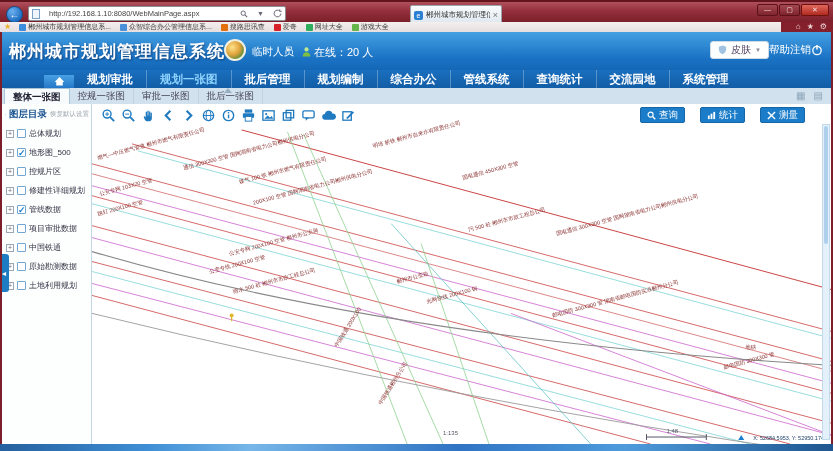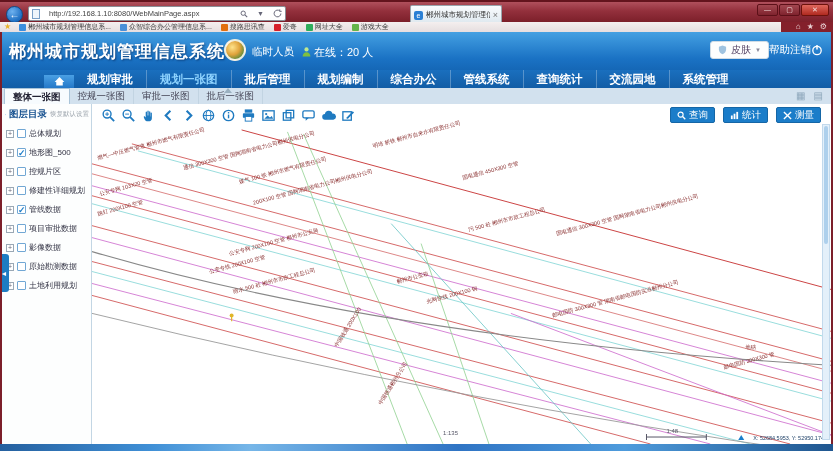--- a/index.html
+++ b/index.html
@@ -102,21 +102,21 @@
     color:#1b7dc9;font-size:9px;line-height:8px;font-weight:bold;text-align:center}
   .layer-label{font-size:8px;color:#334;overflow:hidden}
 
   #map{position:absolute;left:90px;top:0;width:739px;height:340px;background:#fff;overflow:hidden}
   #map-svg{position:absolute;left:0;top:0;width:739px;height:340px}
 
   #map-toolbar{position:absolute;left:8px;top:3px;display:flex;gap:4px;align-items:center}
   .tb-icon{width:16px;height:16px;color:#1f7ac0;display:flex;align-items:center;justify-content:center}
   .tb-icon svg{width:15px;height:15px}
 
-  #map-btns{position:absolute;right:10px;top:3px;display:flex;gap:8px}
+  #map-btns{position:absolute;right:26px;top:3px;display:flex;gap:15px}
   .map-btn{display:flex;align-items:center;gap:3px;background:#1b7dc9;border:1px solid #1566a6;
     border-radius:2px;color:#fff;font-size:9.5px;padding:1px 6px;white-space:nowrap;height:16px}
   .map-btn svg{width:9px;height:9px}
 
   #collapse-handle{position:absolute;left:-3px;top:150px;width:10px;height:38px;background:#1e7cc2;
     border-radius:0 3px 3px 0;color:#fff;font-size:7px;display:flex;align-items:center;justify-content:center;z-index:5}
   #map-scrollbar{position:absolute;right:1px;top:20px;bottom:4px;width:8px;background:#e4f0fa;
     border:1px solid #c2d9ec;z-index:5}
   #map-scroll-thumb{margin:1px;width:4px;height:118px;background:#aed0ec;border-radius:3px}
 </style>
@@ -294,21 +294,21 @@
             <span class="layer-label">管线数据</span>
           </div>
           <div class="layer-row">
             <span class="expander">+</span>
             <span class="cb"></span>
             <span class="layer-label">项目审批数据</span>
           </div>
           <div class="layer-row">
             <span class="expander">+</span>
             <span class="cb"></span>
-            <span class="layer-label">影像数据</span>
+            <span class="layer-label">中国铁通</span>
           </div>
           <div class="layer-row">
             <span class="expander">+</span>
             <span class="cb"></span>
             <span class="layer-label">原始勘测数据</span>
           </div>
           <div class="layer-row">
             <span class="expander">+</span>
             <span class="cb"></span>
             <span class="layer-label">土地利用规划</span>

